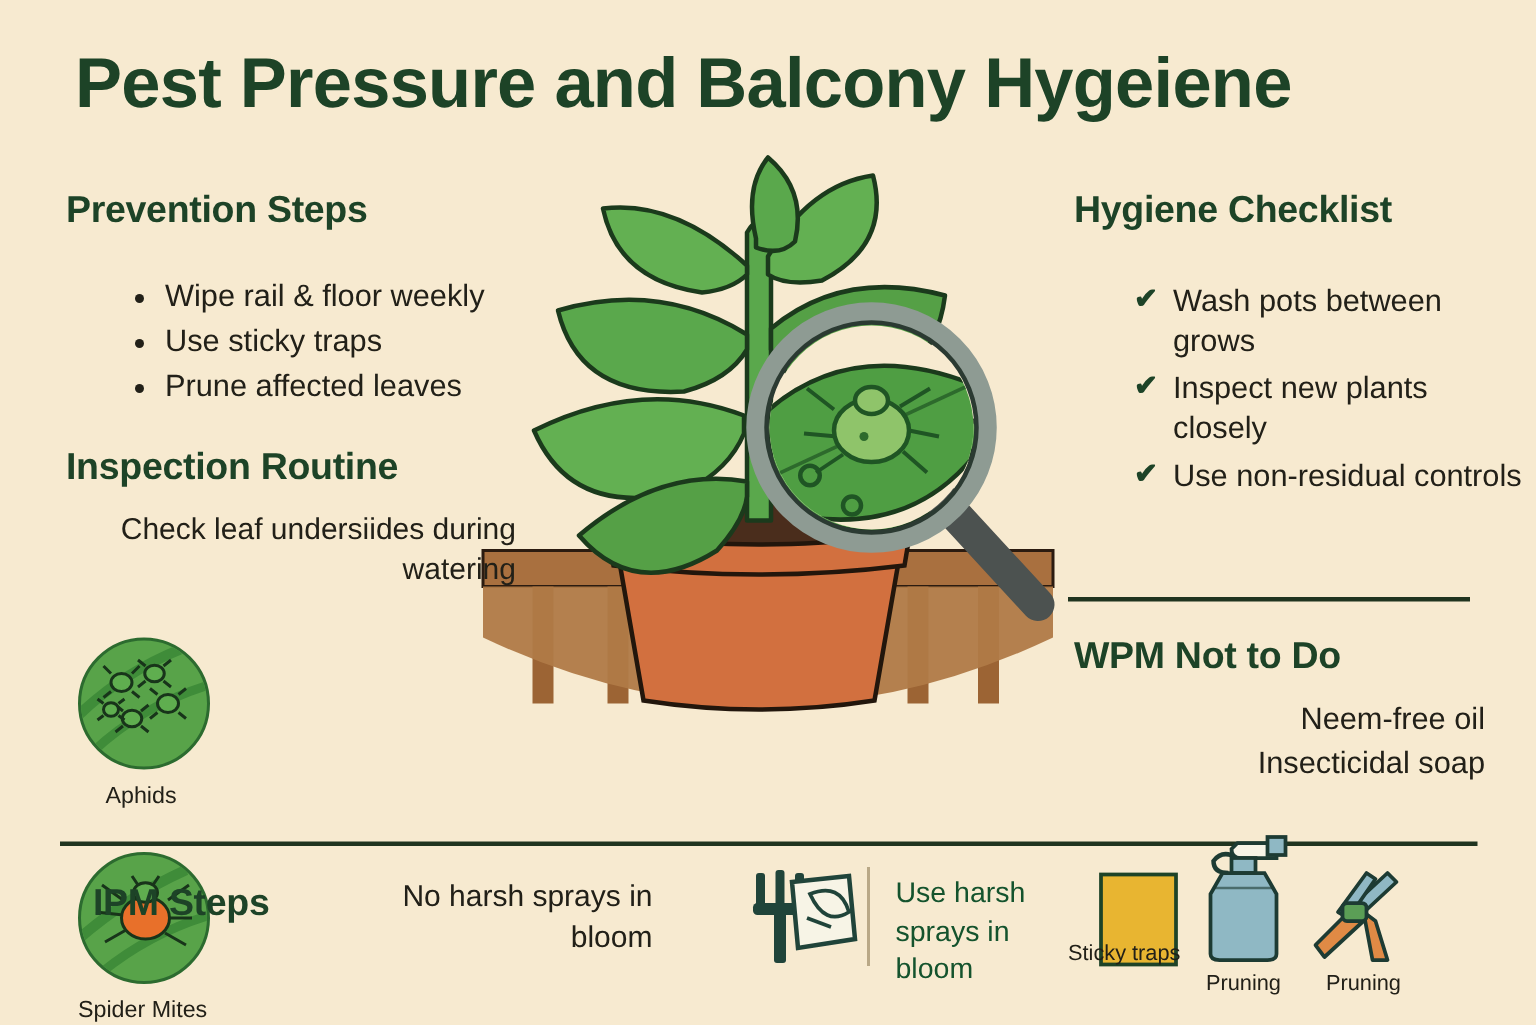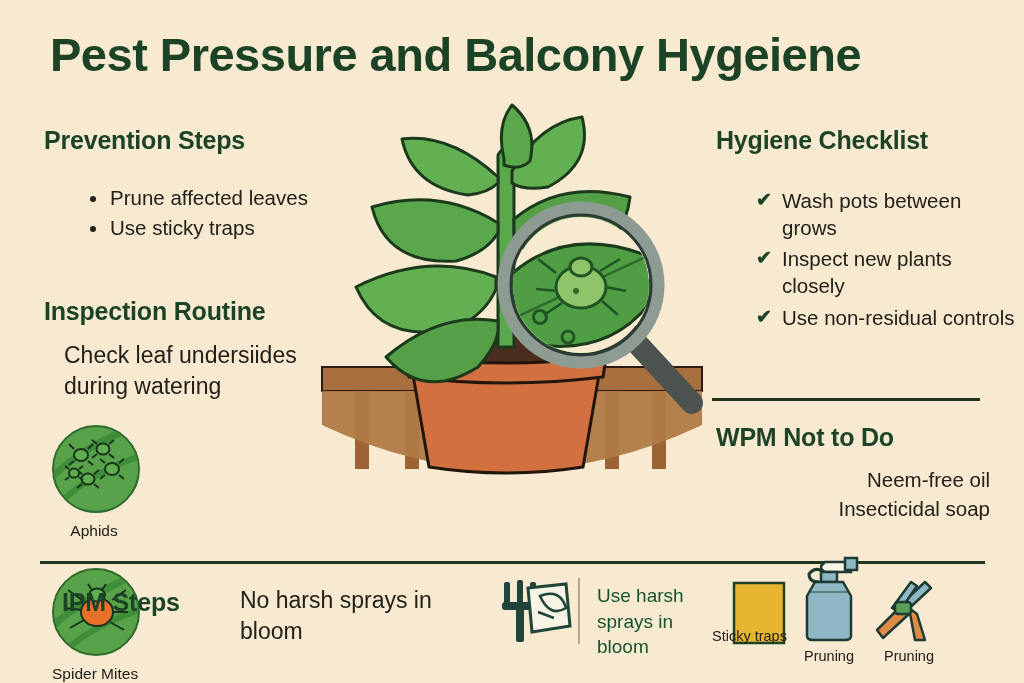--- a/index.html
+++ b/index.html
@@ -17,21 +17,21 @@
     position:absolute;left:50px;top:30px;width:930px;
     font-size:47px;font-weight:bold;color:#1d4327;
     letter-spacing:-0.5px;line-height:1.05;
   }
 
   
   .h2{
     font-size:25px;font-weight:bold;color:#1d4327;
     letter-spacing:-0.2px;
   }
-  .body-txt{font-size:23px;color:#222018;line-height:1.33;}
+  .body-txt{font-size:20px;color:#222018;line-height:1.33;text-align:right;}
 
   
   .prevention-head{position:absolute;left:44px;top:126px;}
   .prevention-list{position:absolute;left:48px;top:170px;width:300px;}
   .prevention-list li{
     list-style:none;position:relative;padding-left:22px;margin-bottom:6px;
     font-size:20.5px;color:#222018;
   }
   .prevention-list li:before{
     content:"";position:absolute;left:2px;top:10px;
@@ -147,22 +147,23 @@
           <circle cx="240" cy="222" r="6.5" fill="none" stroke="#1f5524" stroke-width="3"></circle>
           <circle cx="268" cy="242" r="6" fill="none" stroke="#1f5524" stroke-width="3"></circle>
         </g>
       </g>
     </svg>
   </div>
 
   <div class="h2 prevention-head">Prevention Steps</div>
 
   <ul class="prevention-list">
+    <li>Wipe rail &amp; floor weekly</li>
+    <li>Use sticky traps</li>
     <li>Prune affected leaves</li>
-    <li>Use sticky traps</li>
   </ul>
 
   <div class="h2 inspection-head">Inspection Routine</div>
   <div class="body-txt inspection-text">Check leaf undersiides during watering</div>
 
   <div class="pests">
 
     <div class="pest">
       <div class="disc">
         <svg width="84" height="84" viewBox="0 0 84 84">

